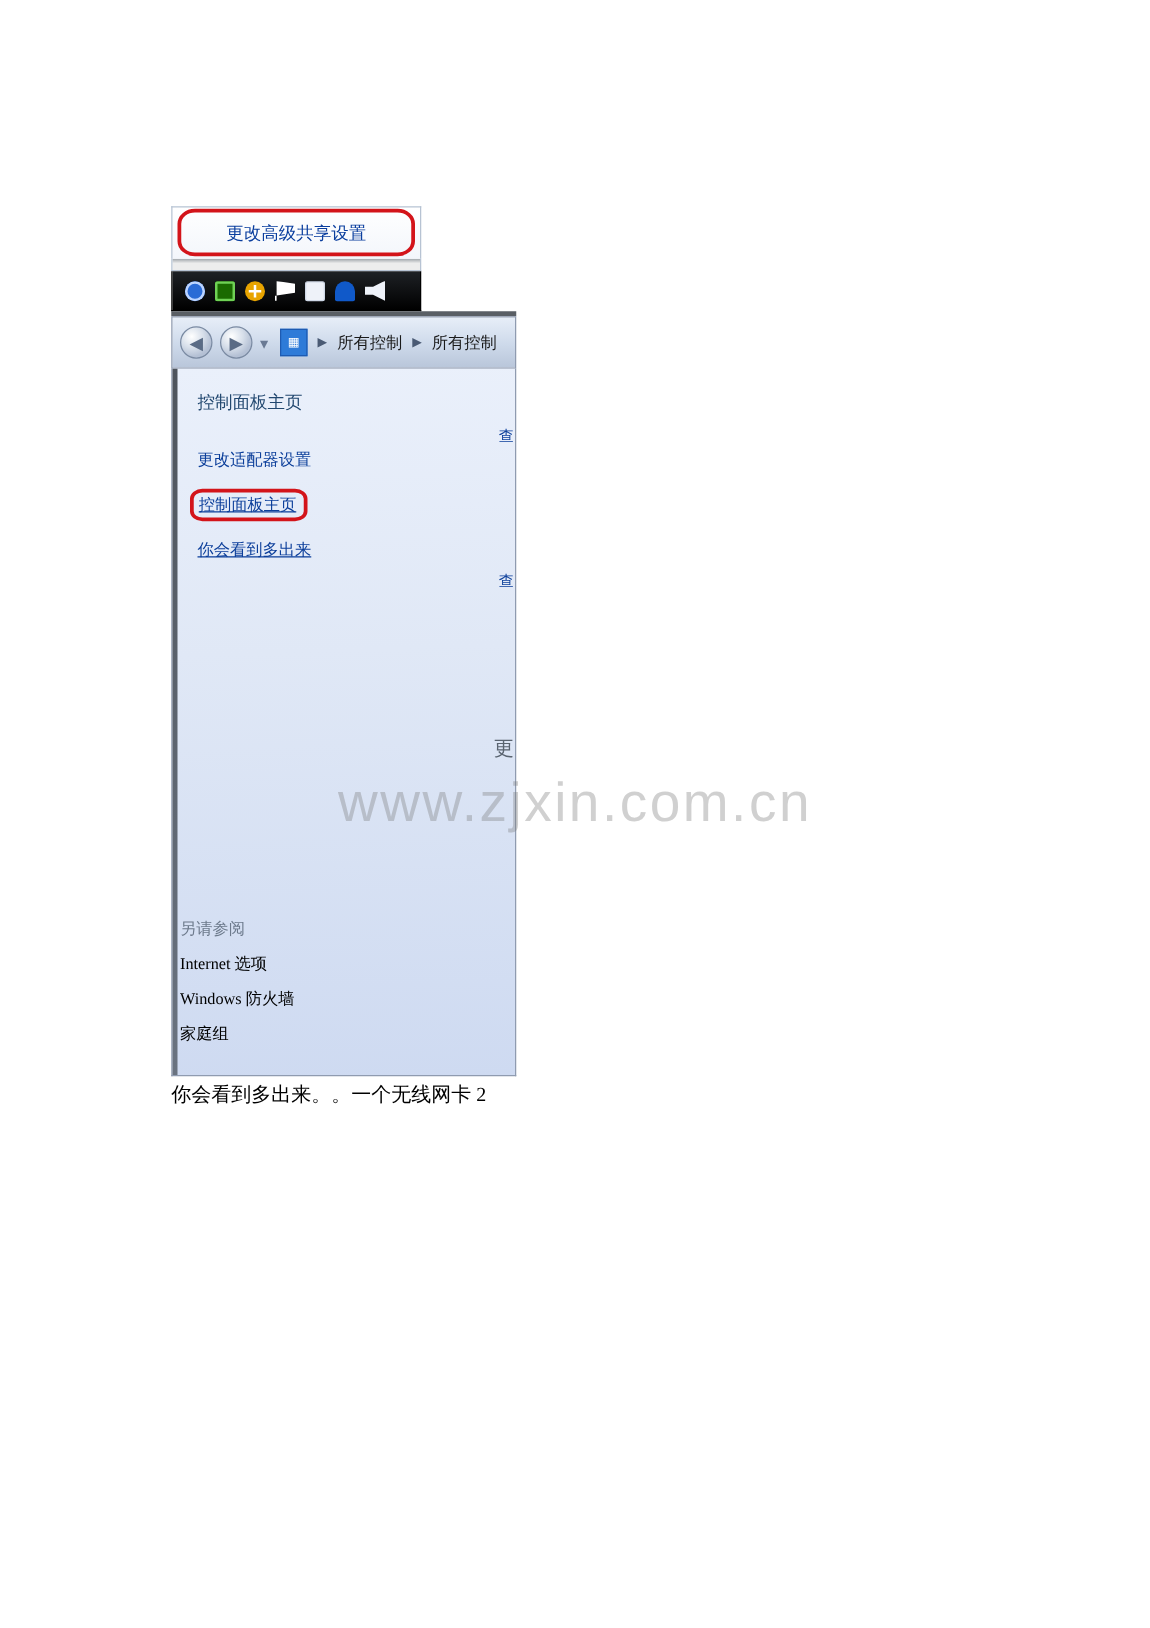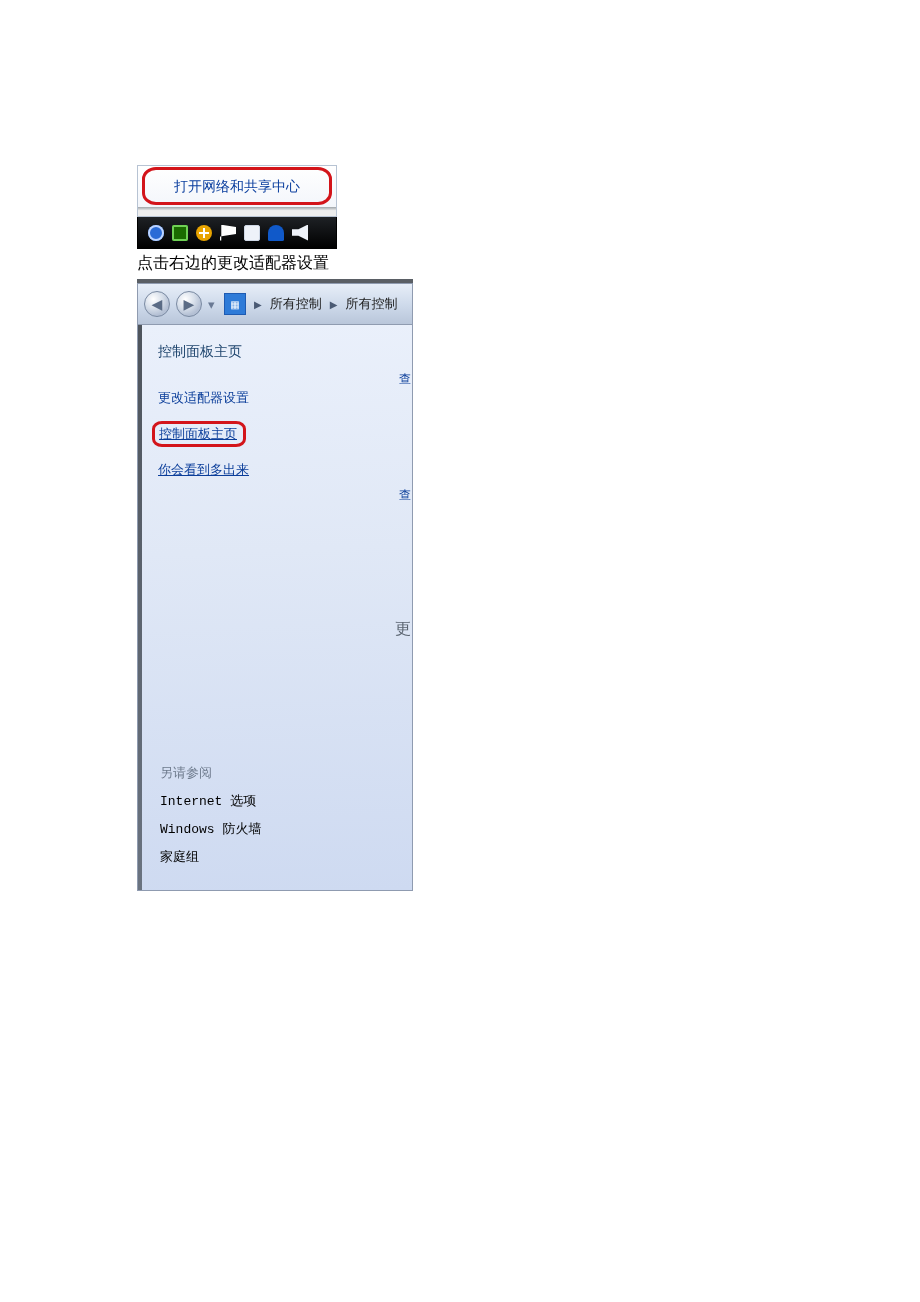--- a/index.html
+++ b/index.html
@@ -124,21 +124,21 @@
   }
   .cp-crumb { color:#1a1a1a; }
   .cp-chev { color:#4a5a74; font-size:10px; margin:0 2px; }
 
   .cp-body {
     background: linear-gradient(178deg, #eaf0fb 0%, #e0e8f6 40%, #cedaf1 100%);
     border: 1px solid #8f9bb0;
     border-top: none;
     height: 566px;
     padding: 18px 10px 12px 20px;
-    font-family: Liberation Mono, monospace;
+    font-family: Liberation Serif, serif;
     font-size: 13px;
     position: relative;
   }
   .cp-body .dark-col {
     position:absolute; left:0; top:0; bottom:0; width:4px;
     background: linear-gradient(#4e545c, #6a7380);
   }
   .cp-item { margin: 0 0 14px 0; }
   .cp-title { color:#21476f; font-size:14px; }
   .cp-link { color:#0b3e9a; }
@@ -147,21 +147,21 @@
     border:3px solid #d3141a;
     border-radius:10px/8px;
     padding:1px 6px 1px 4px;
     margin-left:-6px;
     text-decoration: underline;
   }
   .cp-link.u { text-decoration: underline; }
   .cp-gray { color:#6d7a8c; }
   .cp-see-also {
     position: absolute;
-    left: 22px;
+    left: 6px;
     bottom: 14px;
   }
   .cp-see-also div { margin-bottom: 10px; }
 
   .right-frags {
     position: absolute;
     right: 0;
     top: 56px;
     width: 14px;
     font-family: "Microsoft YaHei", sans-serif;
@@ -187,35 +187,34 @@
   }
 </style>
 </head>
 <body>
 
 <div class="page">
 
   <div class="tray-wrap">
     <div class="tray-top">
       <span class="red-ring"></span>
-      <span class="tray-link">打开网络和共享中心</span>
+      <span class="tray-link">更改高级共享设置</span>
     </div>
     <div class="tray-gap"></div>
     <div class="tray-bar">
       <span class="ico-globe"></span>
       <span class="ico-shield"></span>
       <span class="ico-plus"></span>
       <span class="ico-flag"></span>
       <span class="ico-pc"></span>
       <span class="ico-person"></span>
       <span class="ico-vol"></span>
     </div>
   </div>
 
-  <div class="body-text">点击右边的更改适配器设置</div>
 
   <div class="cp-wrap">
     <div class="cp-outer-top"></div>
 
     <div class="cp-chrome">
       <span class="nav-back">◀</span>
       <span class="nav-fwd">▶</span>
       <span class="nav-split">▾</span>
       <span class="cp-icon">▦</span>
       <span class="cp-chev">▶</span>
@@ -241,14 +240,16 @@
       </div>
     </div>
 
     <div class="right-frags">
       <span class="rf1">查</span>
       <span class="rf2">查</span>
       <span class="rf3">更</span>
     </div>
   </div>
 
-
+  <div class="body-text" style="margin-top:6px">你会看到多出来。。一个无线网卡 2</div>
+
+  <div class="watermark">www.zjxin.com.cn</div>
 </div>
 
 </body></html>

